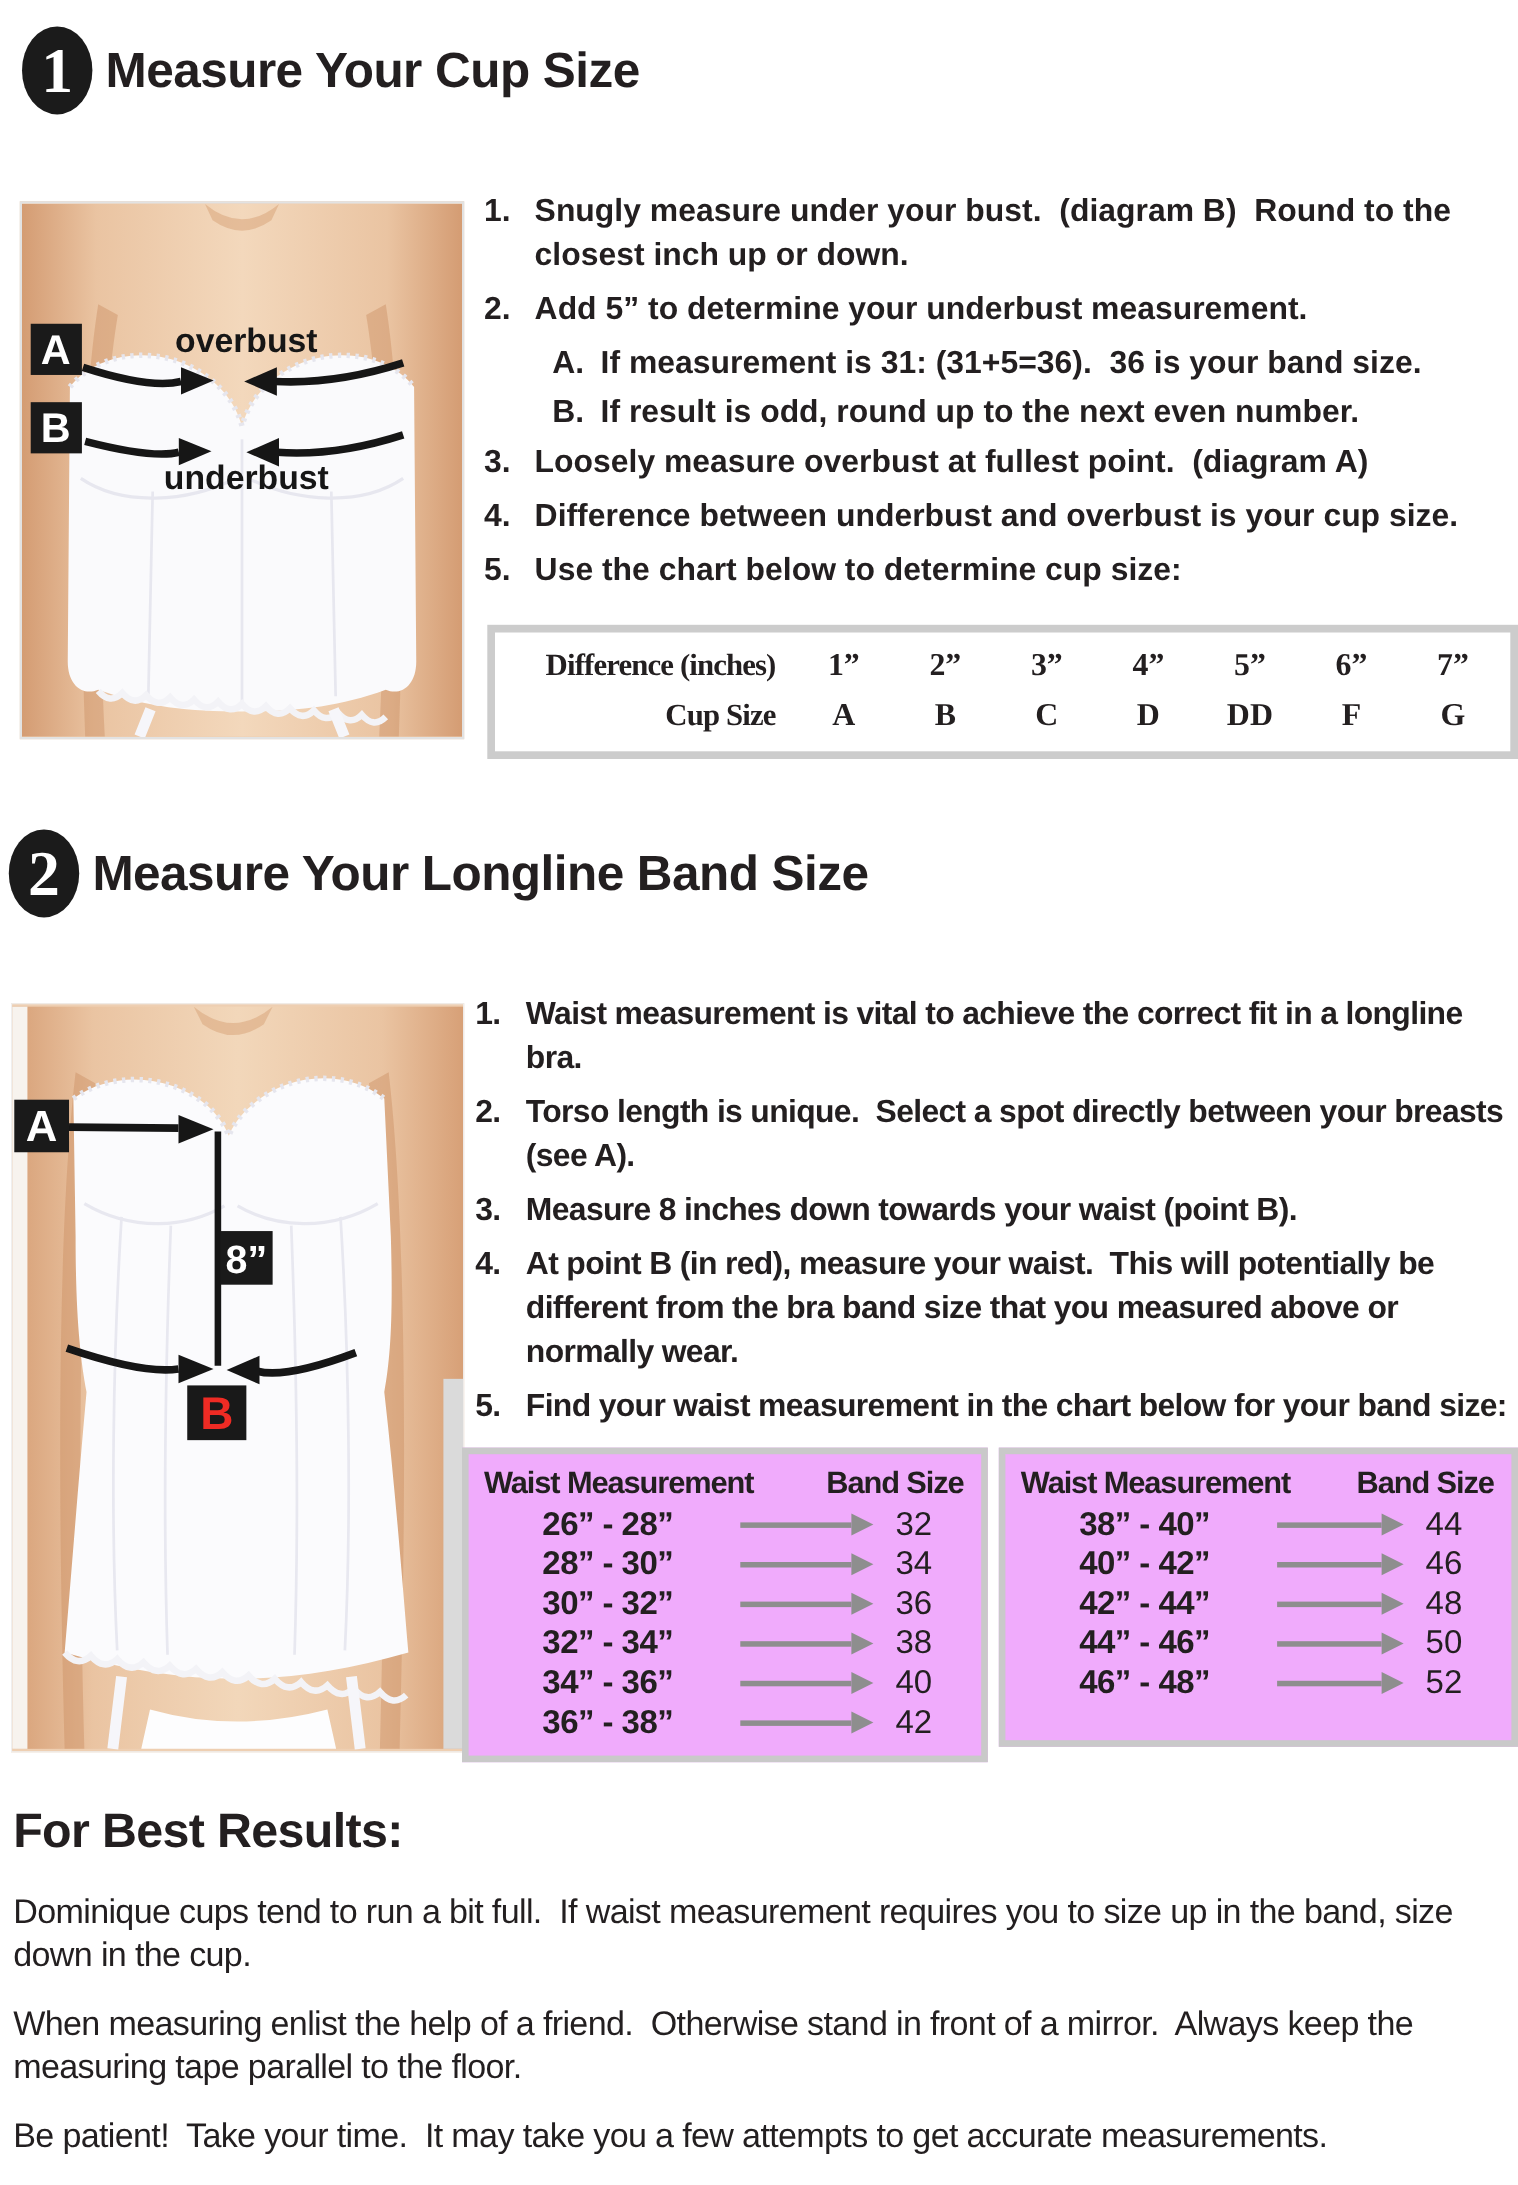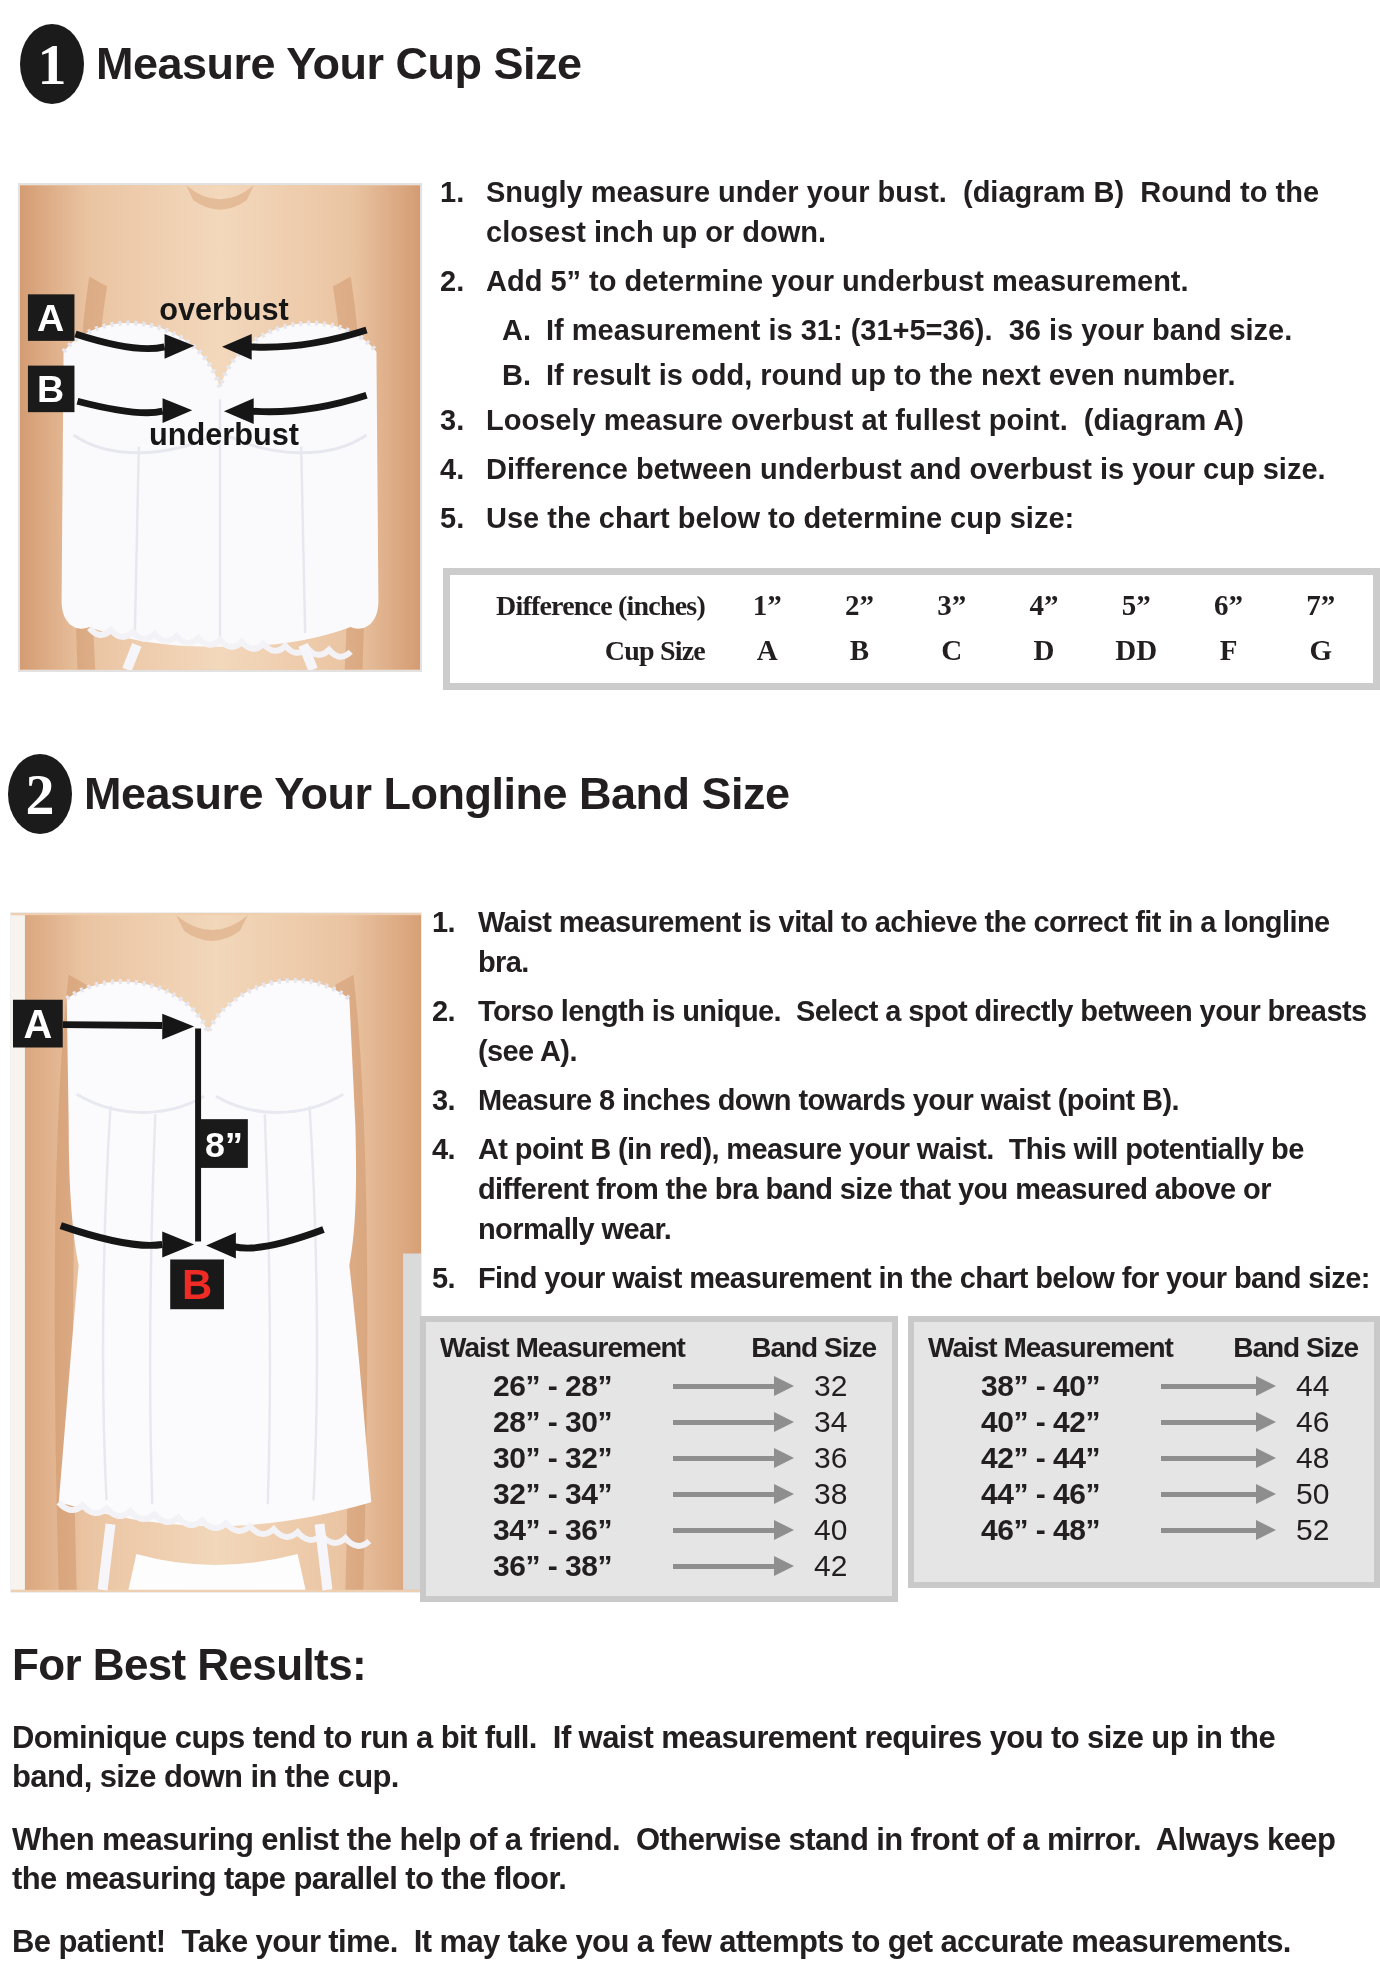--- a/index.html
+++ b/index.html
@@ -35,37 +35,37 @@
   .step.sub .n { width:44px; }
   
   .cup-table {
     position:absolute; left:443px; top:568px; width:937px;
     border:7px solid #cccccc; background:#ffffff; padding:8px 6px 10px 6px;
   }
   .cup-row { display:grid; grid-template-columns:265px repeat(7,1fr); align-items:center; height:45px;font-family:Liberation Serif, serif; }
   .cup-label { font-weight:bold; font-size:28px; text-align:right; padding-right:16px; letter-spacing:-0.8px; }
   .cup-val { font-weight:bold; font-size:29px; text-align:center; }
   
-  .band-table { position:absolute; border:6px solid #c9c9c9; background:#e5e5e5; padding:10px 16px 12px 14px; }
+  .band-table { position:absolute; border:6px solid #c9c9c9; background:#f0abfc; padding:10px 16px 12px 14px; }
   .band-left  { left:420px; top:1316px; width:478px; }
   .band-right { left:908px; top:1316px; width:472px; padding-bottom:34px; }
   .band-head { display:flex; justify-content:space-between; font-weight:bold; font-size:28px; letter-spacing:-1px; margin-bottom:4px; }
   .band-row { display:grid; grid-template-columns:225px 1fr 78px; align-items:center; height:36px; }
   .band-range { font-weight:bold; font-size:30px; text-align:center; letter-spacing:-0.5px; }
   .band-arrow { display:flex; align-items:center; margin:0 4px 0 8px; }
   .band-arrow .line { flex:1; height:5px; background:#8e8e8e; }
   .band-arrow .head {
     width:0; height:0; flex:none;
     border-left:20px solid #8e8e8e; border-top:10px solid transparent; border-bottom:10px solid transparent;
   }
   .band-size { font-weight:normal; font-size:30px; padding-left:16px; }
   
   .footer { position:absolute; left:12px; top:1640px; width:1340px; letter-spacing:-0.6px; }
   .footer h3 { font-size:44px; font-weight:bold; margin-bottom:28px; }
-  .footer p { font-size:31px; font-weight:bold; line-height:1.26; margin-bottom:24px; white-space:pre-wrap; }
+  .footer p { font-size:31px; font-weight:normal; line-height:1.26; margin-bottom:24px; white-space:pre-wrap; }
 </style>
 </head>
 <body>
 
 <div class="page">
 
   <div class="sec-header s1-header">
     <div class="num-badge">1</div>
     <div class="sec-title">Measure Your Cup Size</div>
   </div>

